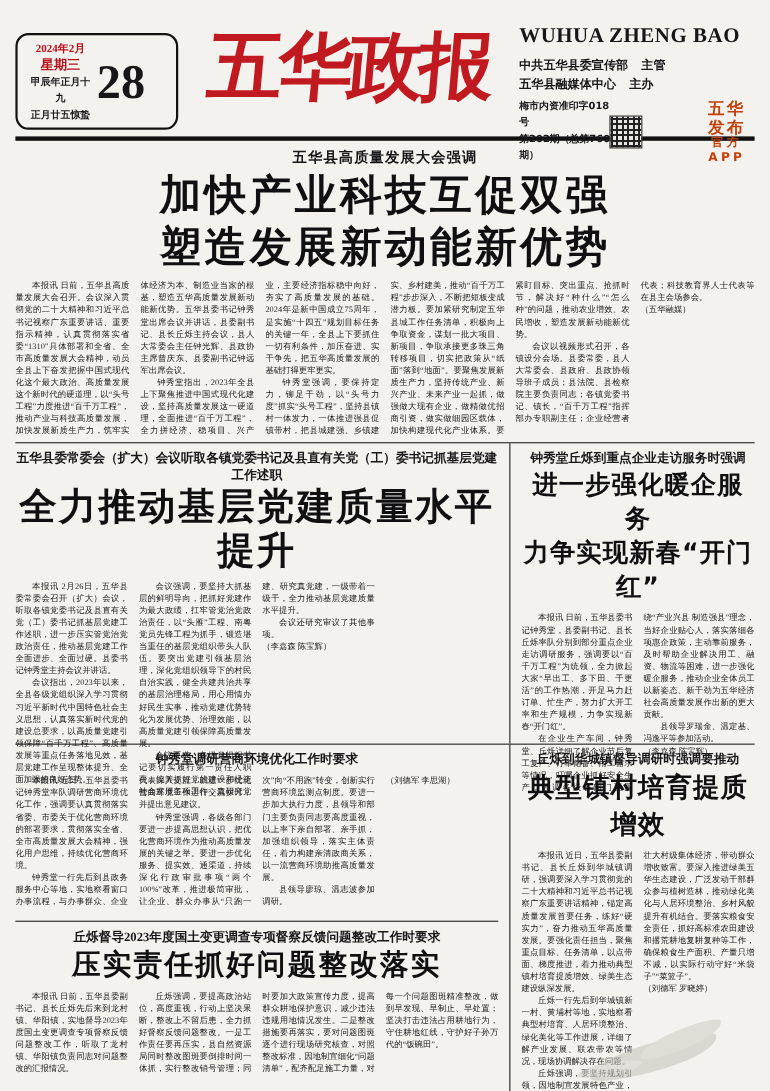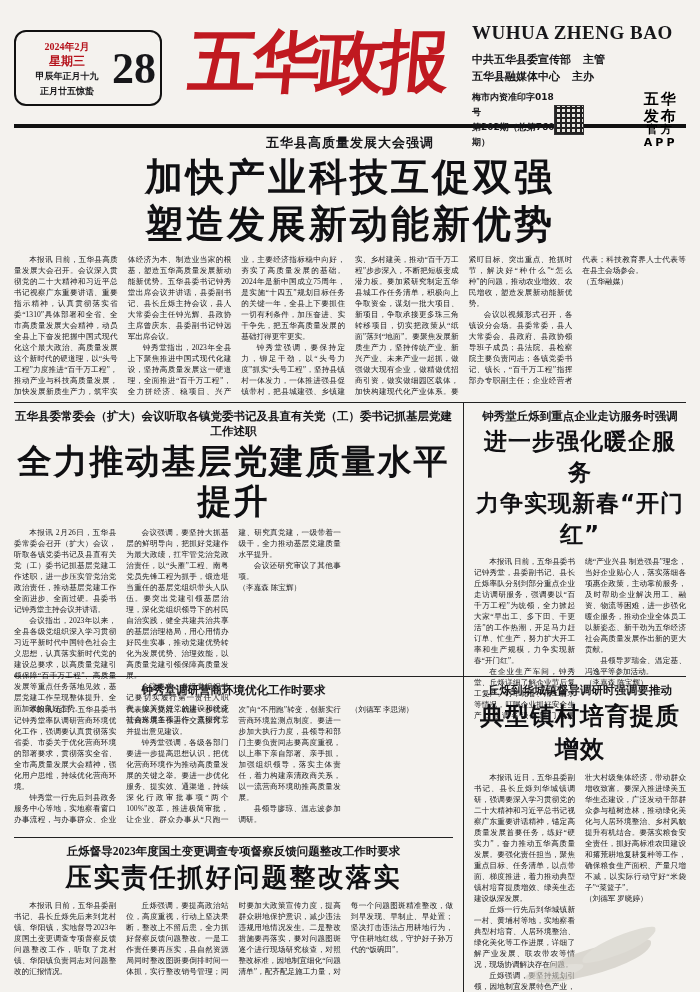--- a/index.html
+++ b/index.html
@@ -7,21 +7,21 @@
   .page{
     position:relative; width:700px; height:992px; margin:0 auto;
     background:#f4f2ee; overflow:hidden; box-sizing:border-box;
     padding:0 14px; color:#17171a;
     font-family:"Liberation Serif", serif;
   }
   
   .header{display:flex; align-items:flex-start; padding-top:14px; height:108px;}
   .datebox{
     margin-top:16px; width:148px; min-height:76px; border:2px solid #111;
-    border-radius:12px; padding:5px 0 4px 10px; box-sizing:border-box;
+    border-radius:12px; padding:5px 24px 4px 10px; box-sizing:border-box;
     display:grid; grid-template-columns:1fr 52px; align-items:center; flex:none;
   }
   .datebox .left{font-size:10px; line-height:15px; text-align:center; font-weight:bold;}
   .datebox .ym{color:#b5121b;}
   .datebox .weekday{color:#b5121b; font-size:12px;}
   .datebox .lunar{font-size:9px; font-weight:bold;}
   .datebox .day{font-size:44px; font-weight:900; font-family:"Liberation Serif",serif; text-align:center; line-height:1;}
   .masthead{
     flex:1; text-align:center; color:#c01920; font-weight:900;
     font-size:68px; line-height:96px; letter-spacing:-4px;
@@ -34,21 +34,21 @@
   .pub-org .role{margin-left:12px;text-align:center;}
   .pub-bottom{display:flex; margin-top:5px; align-items:center;}
   .pub-lic{font-size:9px; font-weight:bold; line-height:15px; width:112px; font-family:"DejaVu Sans",sans-serif;}
   .qr{
     width:28px; height:28px; flex:none; margin-right:4px;
     background:
      repeating-linear-gradient(0deg,#222 0 2px,transparent 2px 5px),
      repeating-linear-gradient(90deg,#222 0 2px,#e8e6e0 2px 5px);
     outline:1px solid #333;
   }
-  .appbox{color:#000000; font-family:"DejaVu Sans",sans-serif; line-height:1.1; text-align:center;margin-left:48px;}
+  .appbox{color:#c2410c; font-family:"DejaVu Sans",sans-serif; line-height:1.1; text-align:center;margin-left:48px;}
   .app-name{font-size:15px; font-weight:900; letter-spacing:2px;}
   .app-label{font-size:11px; font-weight:900; letter-spacing:3px;}
   .rule-thick{height:4px; background:#111; margin-top:2px;}
   .rule{height:1px; background:#222;}
   
   .kicker{text-align:center; font-size:13px; font-weight:bold; letter-spacing:1px; margin:6px 0 2px;}
   .kicker.small{font-size:11.5px; letter-spacing:0;}
   .headline{
     text-align:center; font-weight:900; font-family:"DejaVu Sans",sans-serif;
     letter-spacing:2px; color:#101013;

